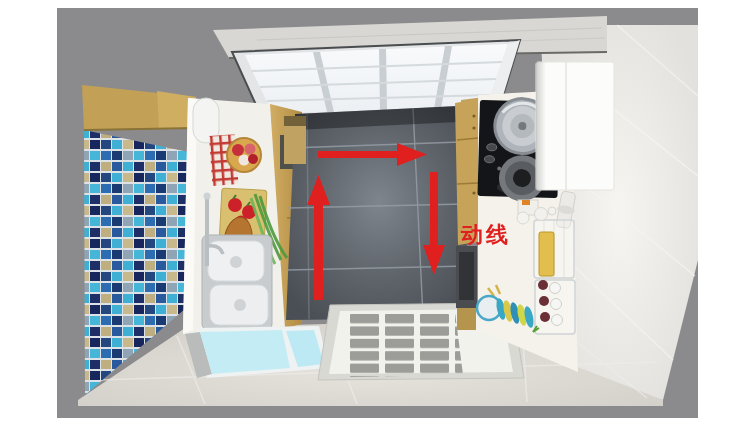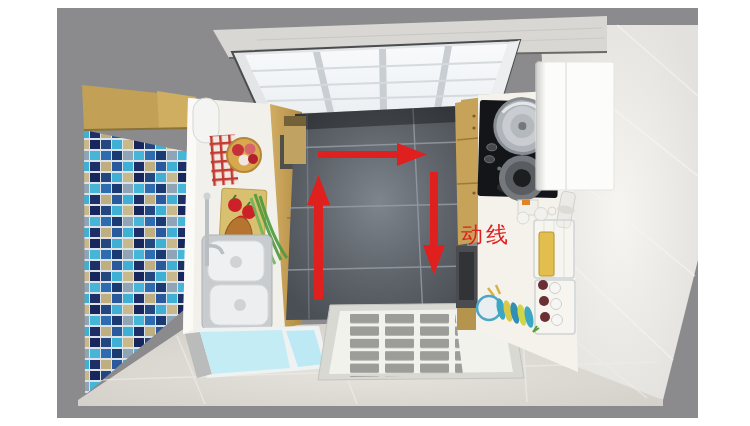--- a/index.html
+++ b/index.html
@@ -1,20 +1,20 @@
 <!DOCTYPE html>
 <html style="--accent: #e01f1f;"><head>
 <meta charset="utf-8">
 <style>
   html,body{margin:0;padding:0;background:#ffffff;}
   .page{position:relative;width:750px;height:426px;background:#ffffff;overflow:hidden;
         font-family:"DejaVu Sans","Liberation Sans",sans-serif;}
   .photo{position:absolute;left:57px;top:8px;width:641px;height:410px;background:#8b8b8d;overflow:hidden;}
   .photo svg{position:absolute;left:0;top:0;}
-  .flow-label{position:absolute;left:404px;top:216px;font-size:22px;font-weight:normal;
+  .flow-label{position:absolute;left:404px;top:216px;font-size:22px;font-weight:bold;
               color:var(--accent,#e01f1f);letter-spacing:3px;line-height:1;}
 </style>
 </head>
 <body>
 
 <div class="page">
   <div class="photo">
     <svg width="641" height="410" viewBox="0 0 641 410">
       <defs>
         <pattern id="mosaic" width="44" height="33" patternUnits="userSpaceOnUse">

